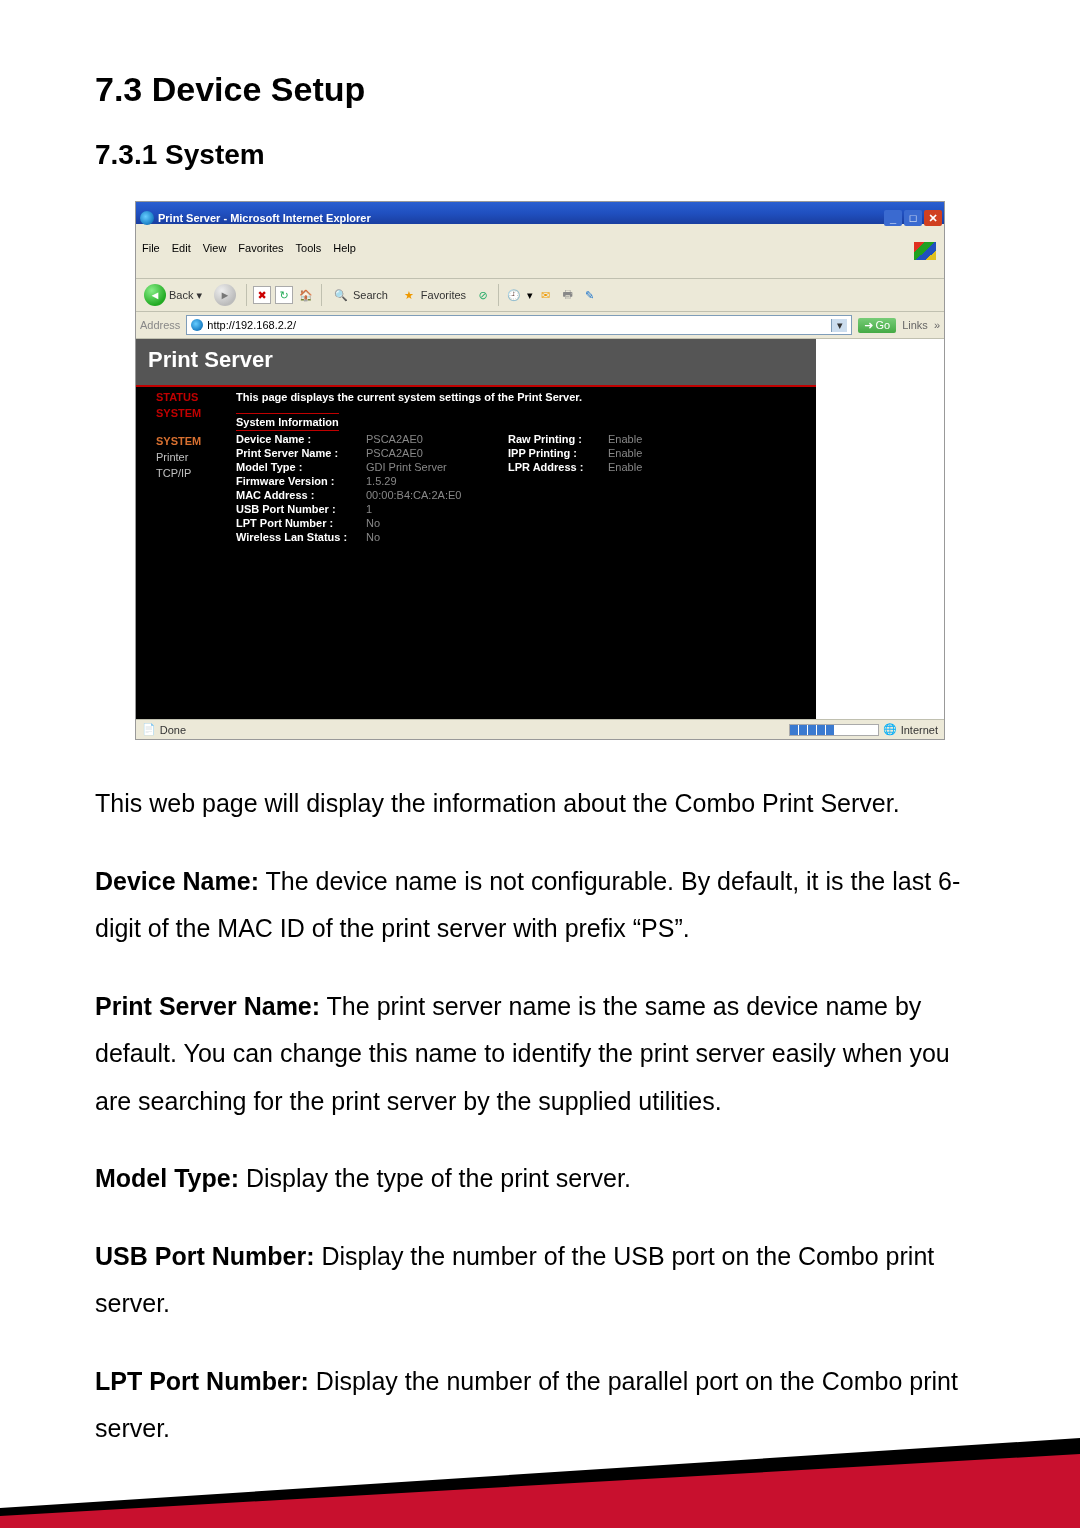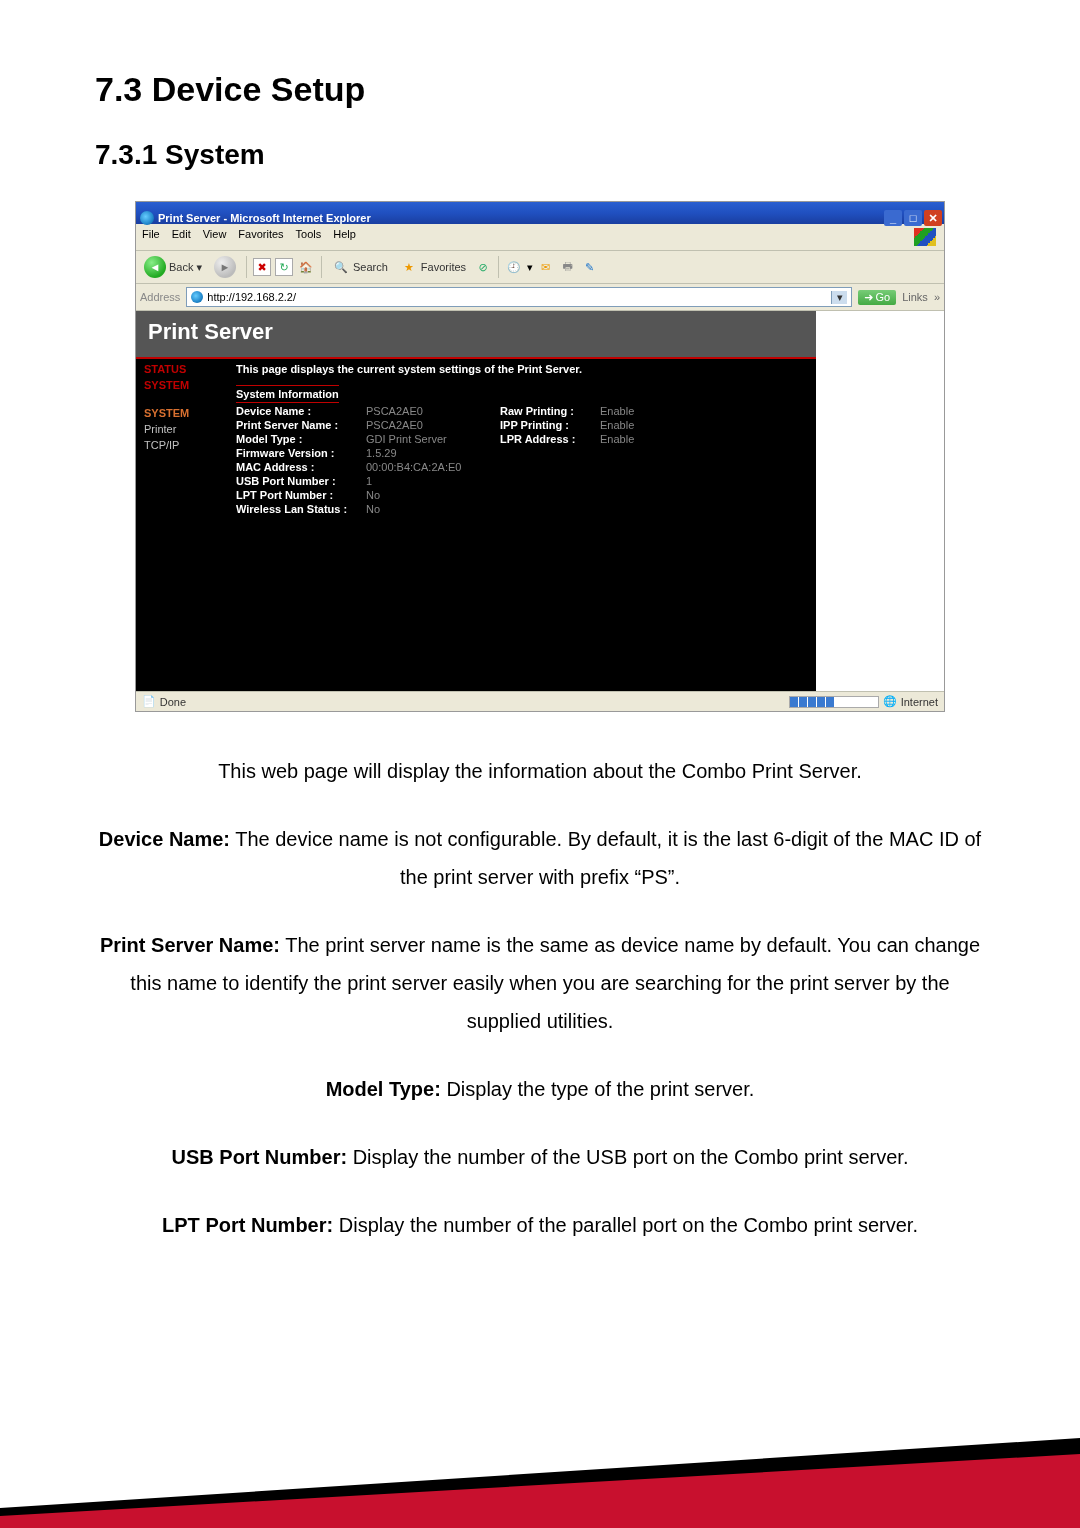--- a/index.html
+++ b/index.html
@@ -63,21 +63,21 @@
   .ie-flag {
     width: 22px; height: 18px;
     background: linear-gradient(135deg, #e03020 0%, #e03020 25%, #20a020 25%, #20a020 50%, #2050c0 50%, #2050c0 75%, #e0c020 75%);
     margin-right: 2px;
   }
   
   .menubar {
     background: #ece9d8;
     display: flex;
     gap: 12px;
-    padding: 4px 6px;
+    padding: 18px 6px;
     border-bottom: 1px solid #c0c0b0;
   }
   .menubar span { color: #000; cursor: default; }
   
   .toolbar {
     background: #ece9d8;
     display: flex;
     align-items: center;
     gap: 4px;
     padding: 3px 4px;
@@ -144,38 +144,38 @@
   .ps-underline { height:2px; background:#c00000; width:100%; }
   .ps-tabs {
     padding: 6px 0 4px 0;
     font-size: 11px;
   }
   .ps-tabs a { color:#d87030; text-decoration: underline; margin-right:0; }
   .ps-tab-sep { color:#d87030; margin: 0 2px; }
   .ps-body { display:flex; }
   .ps-sidebar {
     width: 96px;
-    padding: 4px 6px 0 8px;
+    padding: 4px 6px 0 20px;
     font-size: 11px;
   }
   .ps-sidebar .red { color:#c00000; font-weight:bold; }
   .ps-sidebar .orange { color:#d87030; font-weight:bold; }
   .ps-sidebar .gray { color:#c0c0c0; }
   .ps-sidebar div { margin-bottom: 4px; }
   .ps-main { flex:1; padding: 4px 8px 0 4px; font-size:11px; color:#c0c0c0; }
   .ps-desc { color:#fff; font-weight:bold; margin-bottom:10px; }
   .sysinfo-head {
     color:#fff; font-weight:bold; margin-bottom:2px;
     border-top:1px solid #c00000;
     border-bottom:1px solid #c00000;
     display:inline-block;
     padding: 2px 0;
   }
   .sysinfo-hr-wrap { margin-bottom:0; }
-  .info-table { display:flex; gap: 14px; }
+  .info-table { display:flex; gap: 22px; }
   .info-col { display:flex; flex-direction:column; gap:2px; }
   .info-row { display:flex; }
   .info-label { width:130px; color:#fff; font-weight:bold; }
   .info-val { width:120px; color:#888; }
   .info-label2 { width:100px; color:#fff; font-weight:bold; }
   .info-val2 { color:#888; }
   
   .statusbar {
     background:#ece9d8;
     border-top:1px solid #c0c0b0;
@@ -184,24 +184,23 @@
     padding: 0 6px;
     font-size:11px; color:#333;
   }
   .status-left { display:flex; align-items:center; gap:4px; }
   .status-right { display:flex; align-items:center; gap:4px; }
   .prog { width:90px; height:12px; background:#fff; border:1px solid #aaa; display:flex; }
   .prog-seg { width:8px; height:100%; background:#3a7ad0; margin-right:1px; }
   .prog-seg:last-child { margin-right:0; }
   
   .body-text {
-    font-size: 20px;
+    font-size: 25px;
     line-height: 1.9;
     color:#000;
-    text-align:center;
   }
   .body-text p { margin-bottom: 30px; }
   .body-text b { font-weight: bold; }
   
   .footer-wedge {
     position:absolute;
     left:0; bottom:0;
     width:100%; height:90px;
     overflow:hidden;
   }

